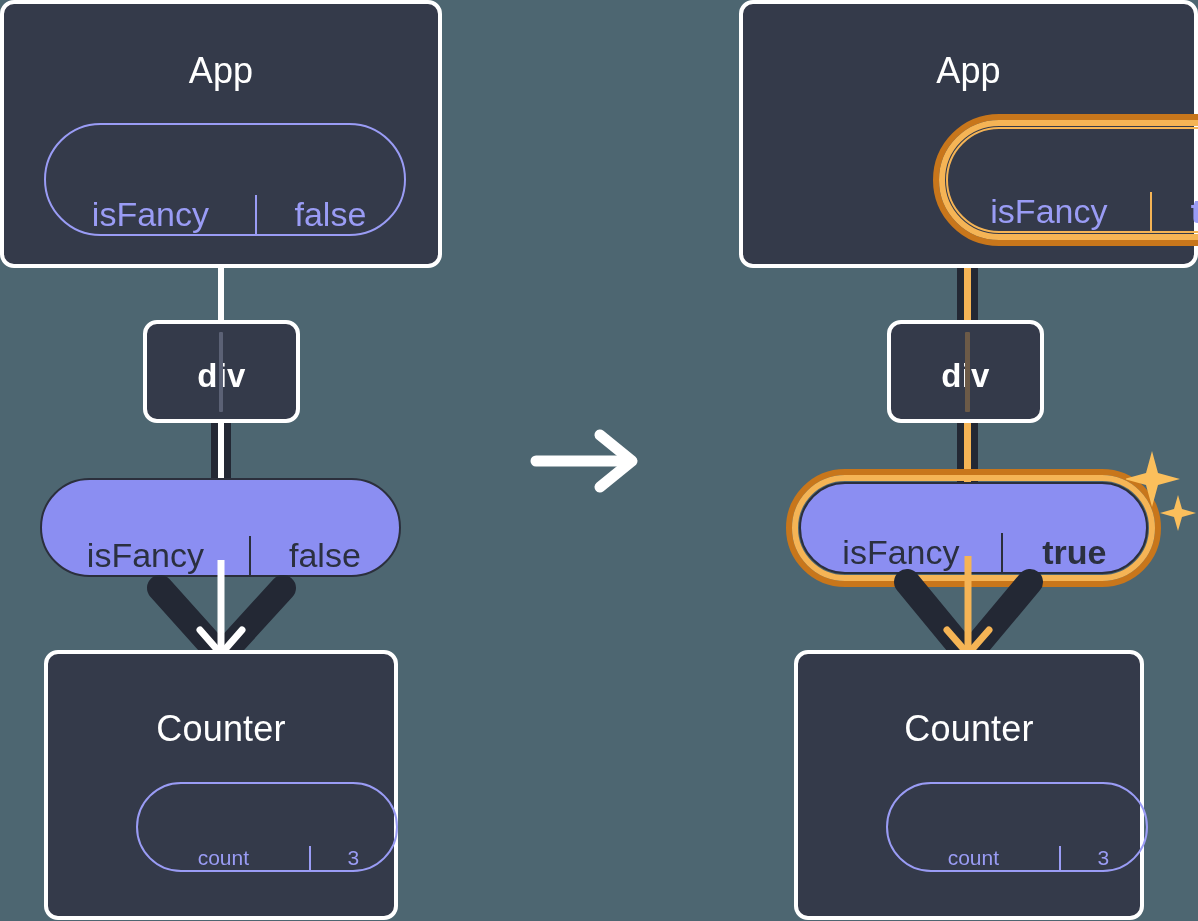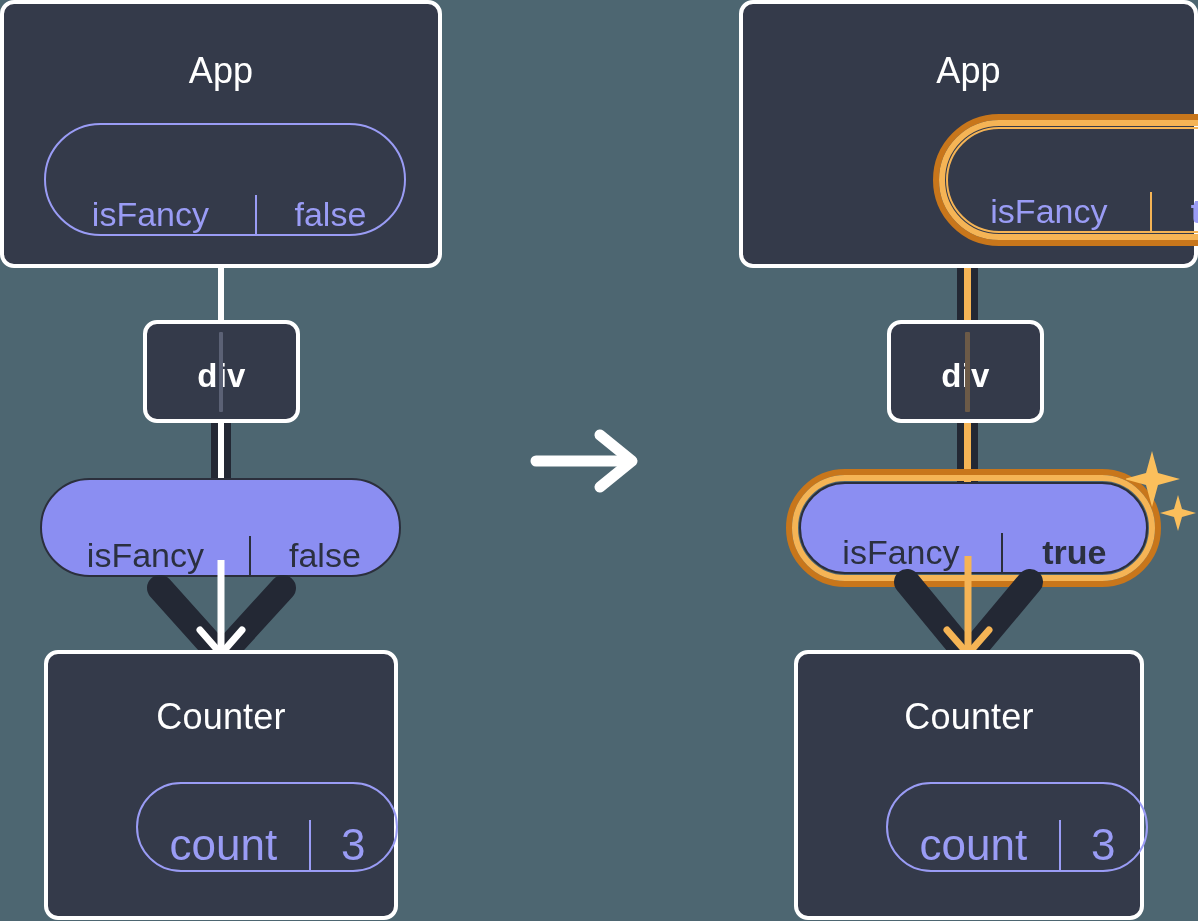--- a/index.html
+++ b/index.html
@@ -63,21 +63,21 @@
     font-size: 33px;
     font-weight: 700;
   }
 
   .box-counter {
     width: 354px;
     height: 270px;
     left: 44px;
     top: 650px;
   }
-  .box-counter .cbox-title { top: 42px; text-align: center; }
+  .box-counter .cbox-title { top: 54px; text-align: center; }
 
   
   .panel-right .box-app     { left: 140px; width: 459px; }
   .panel-right .box-div     { left: 288px; }
   .panel-right .box-counter { left: 195px; width: 350px; }
 
   
   .pill {
     position: absolute;
     display: flex;
@@ -132,21 +132,21 @@
   }
   .panel-right .pill-app .pill-cell.val { border-left: 2px solid #f5b455; }
 
   
   .pill-counter {
     left: 88px;
     top: 128px;
     width: 262px;
     height: 90px;
   }
-  .pill-counter .pill-cell { font-size: 44px; }
+  .pill-counter .pill-cell { font-size: 21px; }
   .pill-counter .pill-cell.key { width: 172px; }
   .pill-counter .pill-cell.val { width: 88px; }
 
   
   .pill-prop {
     left: 40px;
     top: 478px;
     width: 361px;
     height: 99px;
   }

